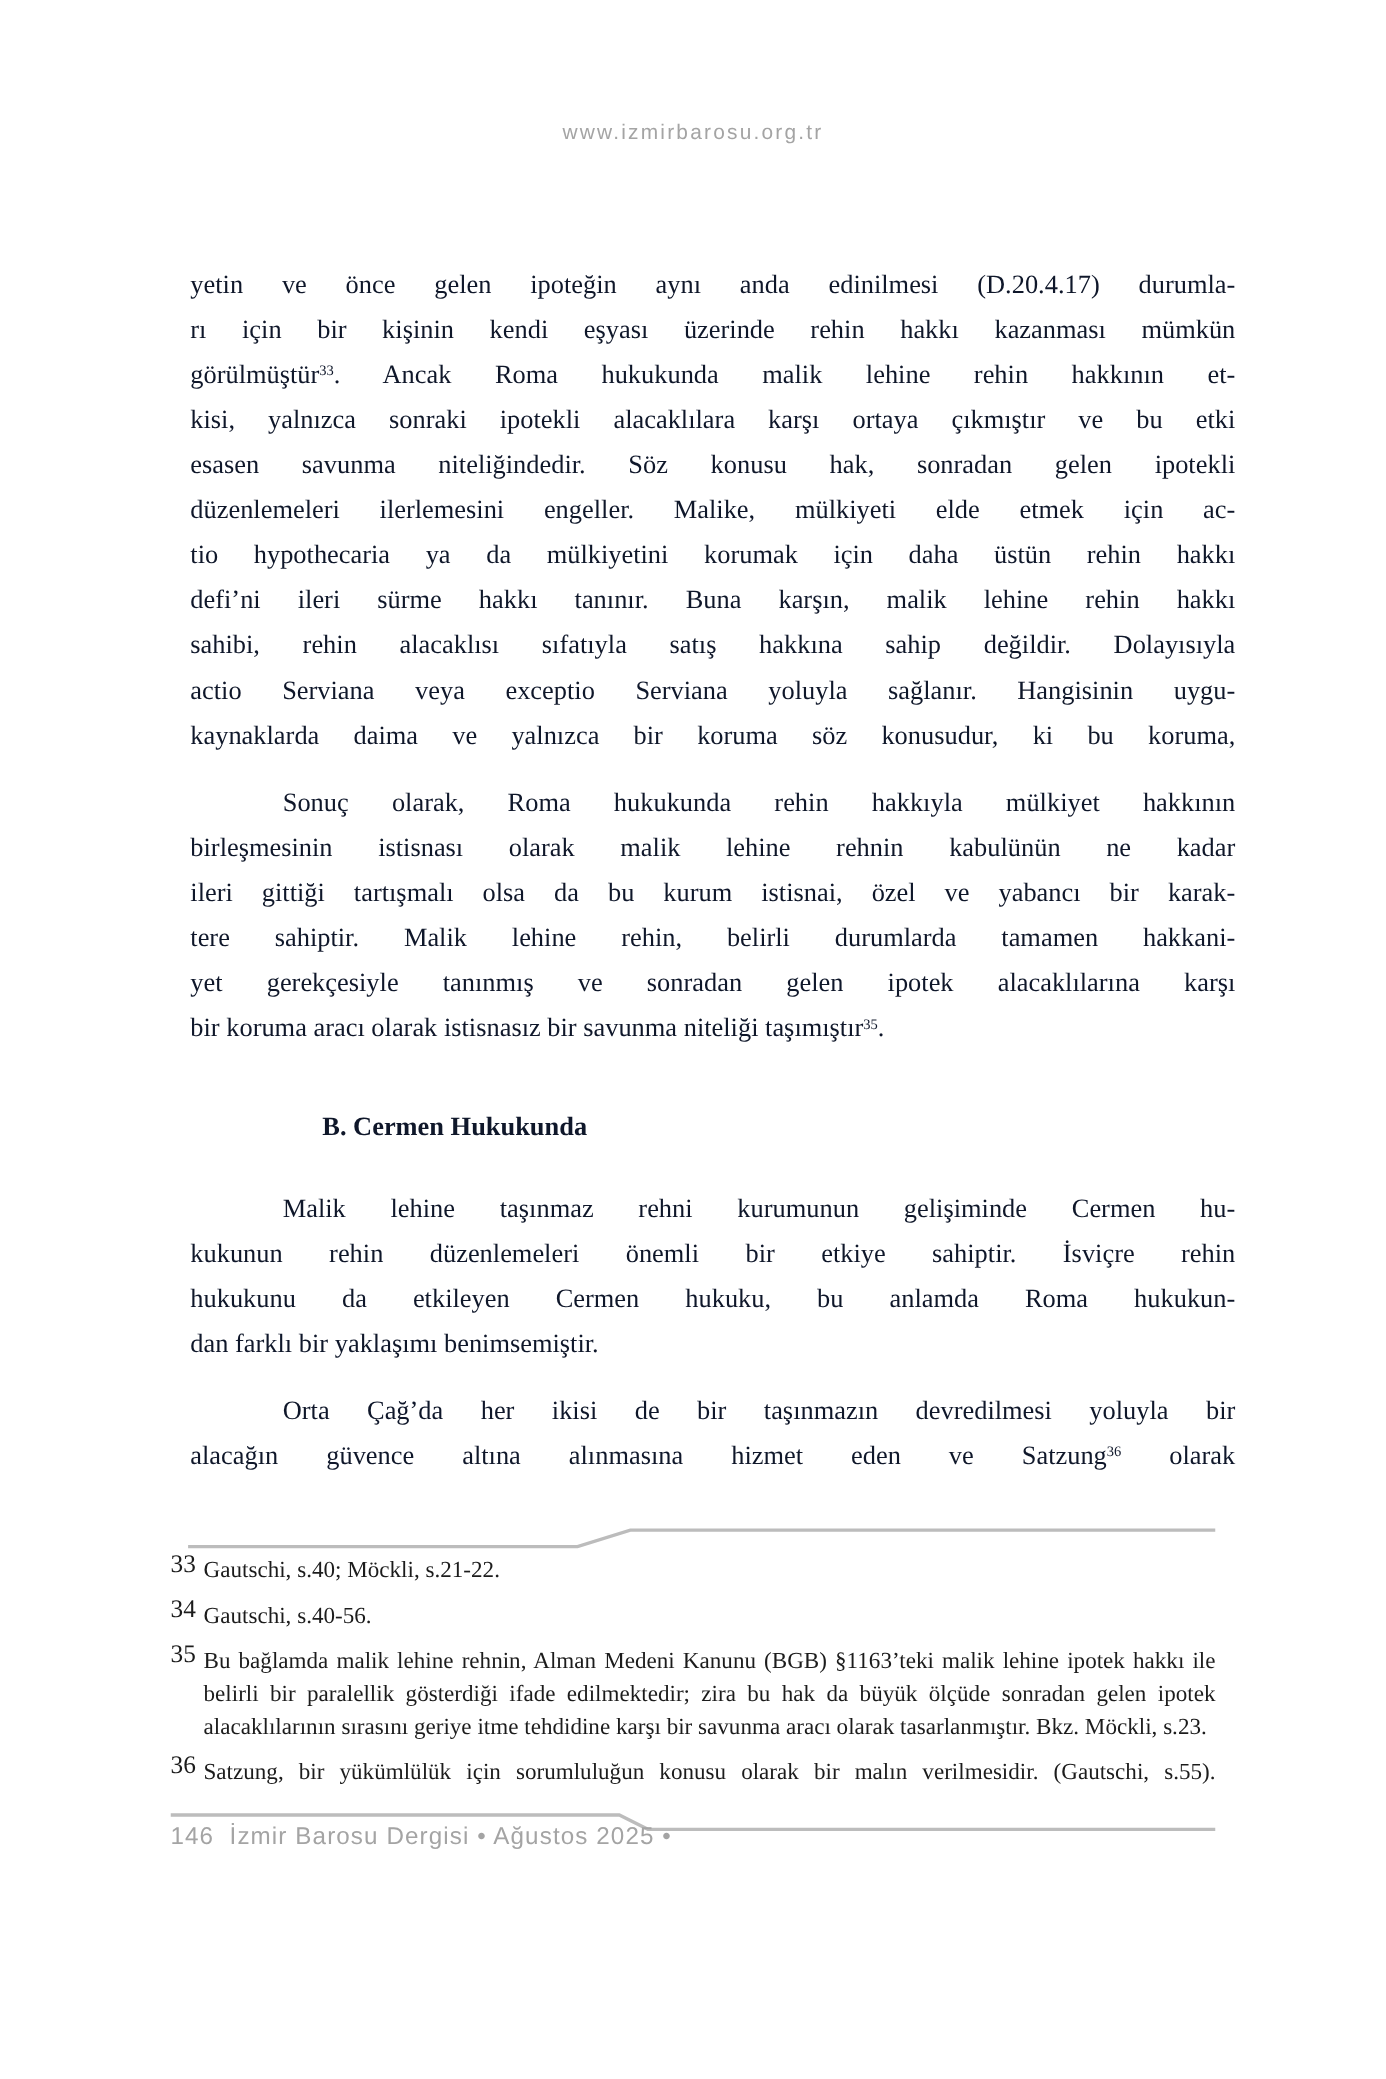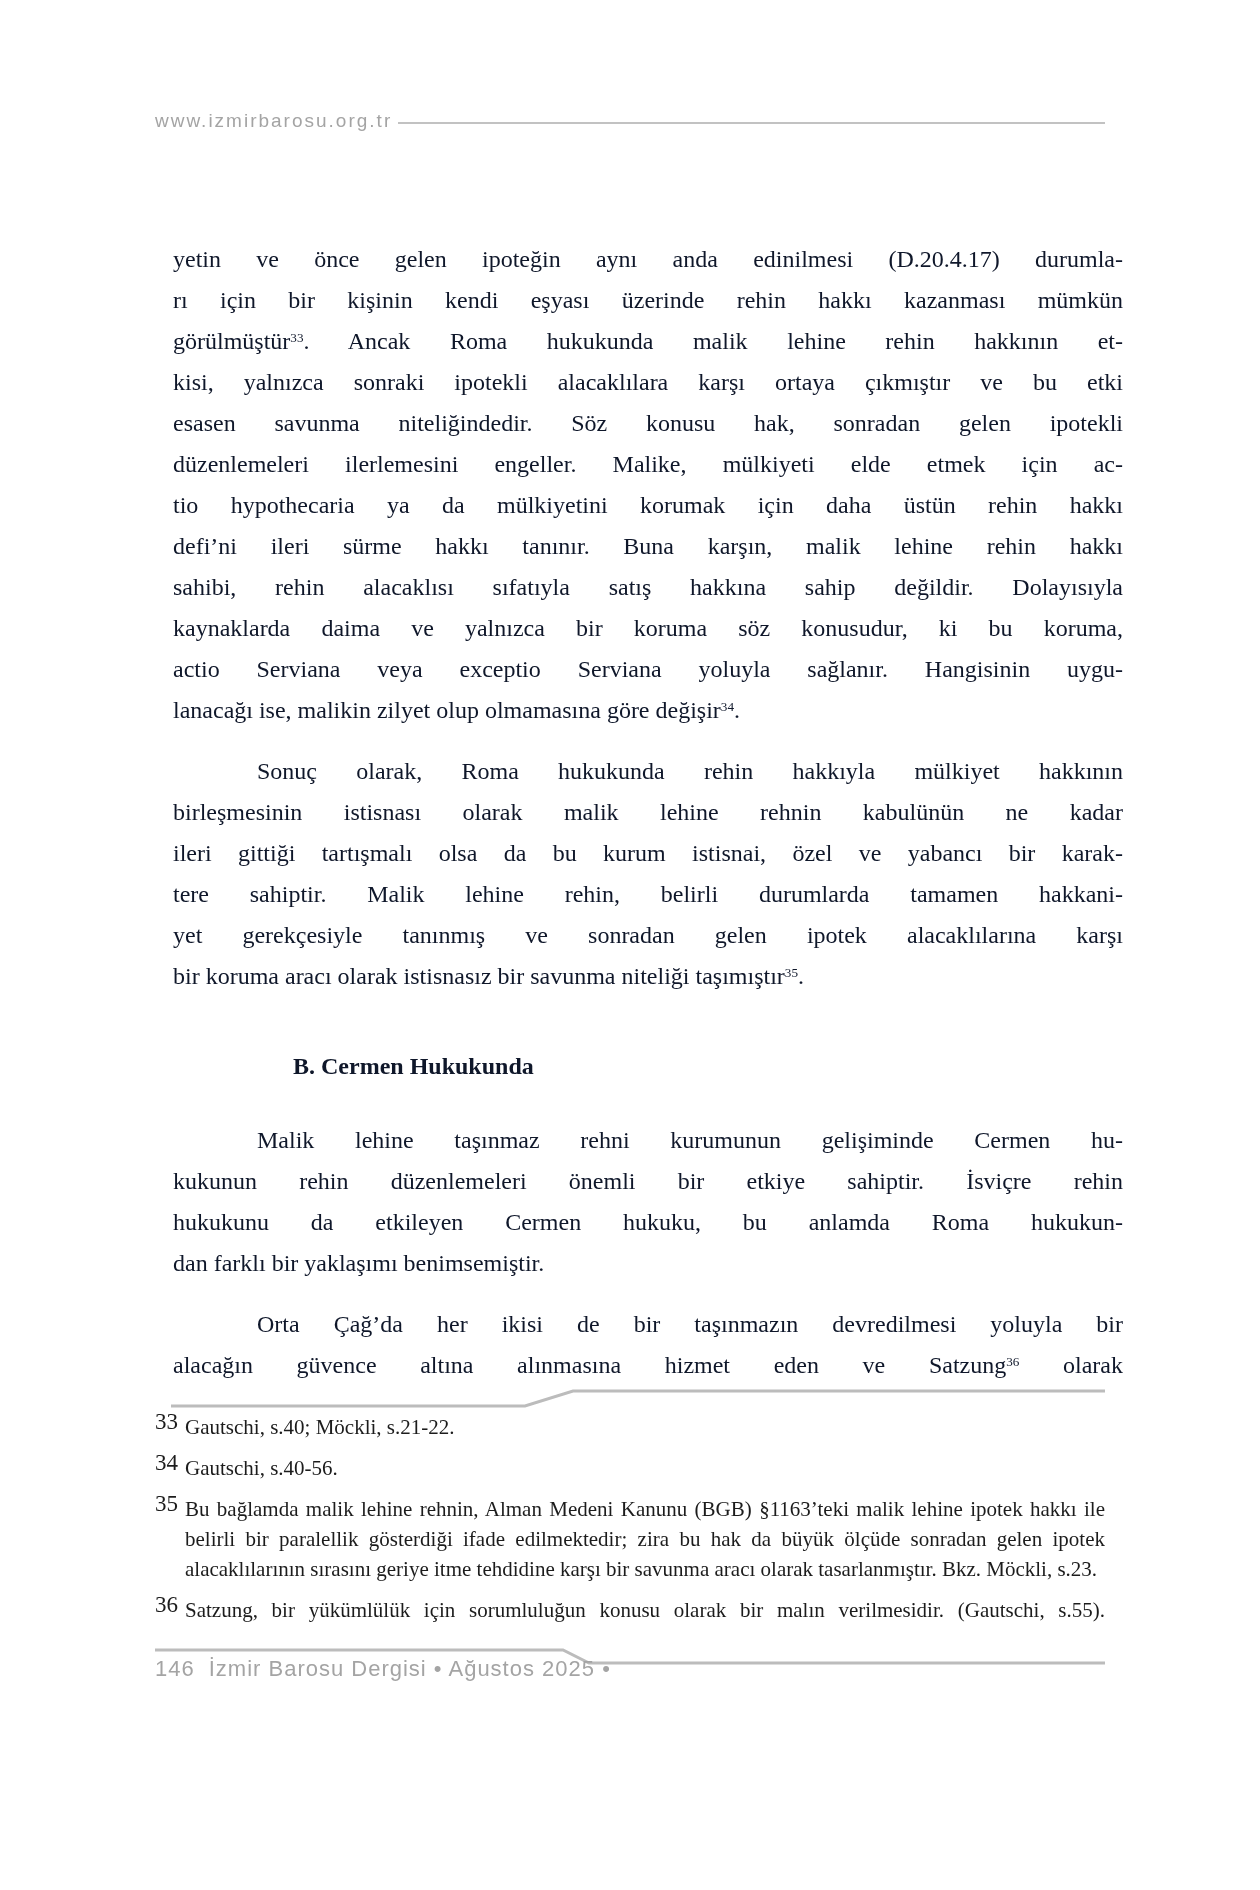--- a/index.html
+++ b/index.html
@@ -10,21 +10,21 @@
     background:#ffffff;
     font-family:"Liberation Serif", serif;
     color:#1c1c1c;
     overflow:hidden;
   }
   
   .header{
     position:absolute;left:155px;top:110px;width:950px;
     display:flex;align-items:center;
     font-family:"Liberation Sans", sans-serif;
-    font-size:19px;letter-spacing:2px;color:#a4a4a4;
+    font-size:19px;letter-spacing:2px;color:#a4a4a4;flex-direction:column;
   }
   .header .rule{flex:1;height:2px;background:#c2c2c2;margin-left:6px;margin-top:3px;}
   
   .content{
     position:absolute;left:173px;top:239px;width:950px;
     font-size:24px;line-height:41px;color:#0f172a;
   }
   .block + .block{margin-top:20px;}
   .block.heading{margin-top:49px;font-weight:bold;}
   .block.heading .line{margin-left:120px;}
@@ -71,23 +71,22 @@
       <div class="block body">
         <div class="line"><span>yetin ve önce gelen ipoteğin aynı anda edinilmesi (D.20.4.17) durumla-</span></div>
         <div class="line"><span>rı için bir kişinin kendi eşyası üzerinde rehin hakkı kazanması mümkün</span></div>
         <div class="line"><span>görülmüştür</span><span class="sup">33</span><span>. Ancak Roma hukukunda malik lehine rehin hakkının et-</span></div>
         <div class="line"><span>kisi, yalnızca sonraki ipotekli alacaklılara karşı ortaya çıkmıştır ve bu etki</span></div>
         <div class="line"><span>esasen savunma niteliğindedir. Söz konusu hak, sonradan gelen ipotekli</span></div>
         <div class="line"><span>düzenlemeleri ilerlemesini engeller. Malike, mülkiyeti elde etmek için </span><span class="i">ac-</span></div>
         <div class="line"><span class="i">tio hypothecaria</span><span> ya da mülkiyetini korumak için daha üstün rehin hakkı</span></div>
         <div class="line"><span>defi’ni ileri sürme hakkı tanınır. Buna karşın, malik lehine rehin hakkı</span></div>
         <div class="line"><span>sahibi, rehin alacaklısı sıfatıyla satış hakkına sahip değildir. Dolayısıyla</span></div>
+        <div class="line"><span class="i">actio Serviana</span><span> veya </span><span class="i">exceptio Serviana</span><span> yoluyla sağlanır. Hangisinin uygu-</span></div>
         <div class="line"><span>kaynaklarda daima ve yalnızca bir koruma söz konusudur, ki bu koruma,</span></div>
-        <div class="line"><span class="i">actio Serviana</span><span> veya </span><span class="i">exceptio Serviana</span><span> yoluyla sağlanır. Hangisinin uygu-</span></div>
-        <div class="line last"><span>lanacağı ise, malikin zilyet olup olmamasına göre değişir</span><span class="sup">34</span><span>.</span></div>
       </div>
       <div class="block body indent">
         <div class="line"><span>Sonuç olarak, Roma hukukunda rehin hakkıyla mülkiyet hakkının</span></div>
         <div class="line"><span>birleşmesinin istisnası olarak malik lehine rehnin kabulünün ne kadar</span></div>
         <div class="line"><span>ileri gittiği tartışmalı olsa da bu kurum istisnai, özel ve yabancı bir karak-</span></div>
         <div class="line"><span>tere sahiptir. Malik lehine rehin, belirli durumlarda tamamen hakkani-</span></div>
         <div class="line"><span>yet gerekçesiyle tanınmış ve sonradan gelen ipotek alacaklılarına karşı</span></div>
         <div class="line last"><span>bir koruma aracı olarak istisnasız bir savunma niteliği taşımıştır</span><span class="sup">35</span><span>.</span></div>
       </div>
       <div class="block heading">

